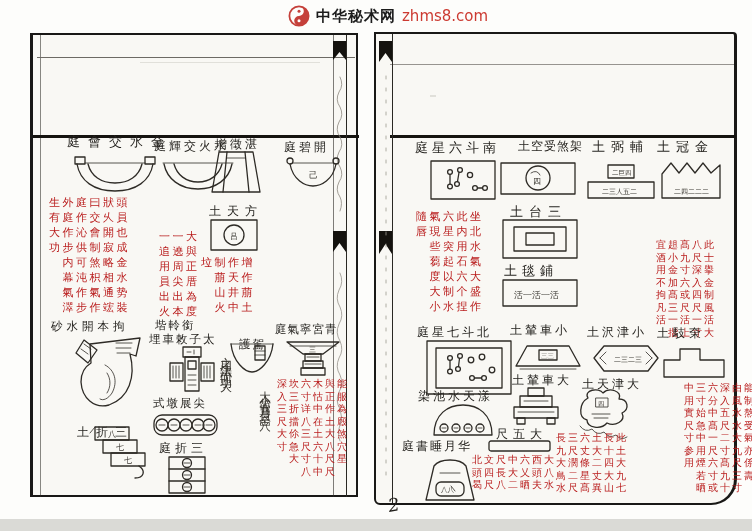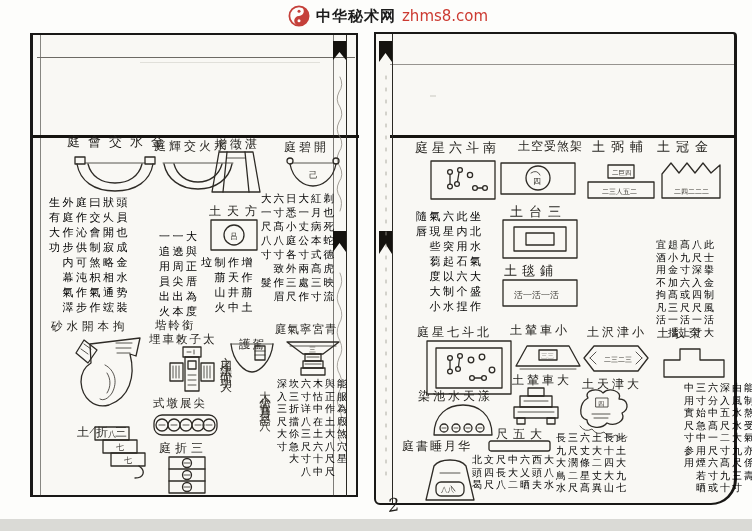--- a/index.html
+++ b/index.html
@@ -14,21 +14,21 @@
   #pageL{left:30px;top:33px;width:328px;height:464px;border-left-width:3px;}
   #pageR{left:374px;top:32px;width:363px;height:473px;border-radius:0 4px 26px 6px;border-right-width:3px;}
   .thinline{position:absolute;background:#6d6a64;height:1px;}
   .heavyline{position:absolute;background:#15130f;height:3px;}
   .vline{position:absolute;background:#2a2823;width:1px;}
   
   .hl{position:absolute;color:#262420;white-space:nowrap;font-size:13px;letter-spacing:8px;}
   .hl.s{font-size:12px;letter-spacing:3px;}
   .hl.t{font-size:11.5px;letter-spacing:2px;}
   
-  .tb{position:absolute;color:#000000;}
+  .tb{position:absolute;color:#b91c1c;}
   .tb .trow{font-size:11px;letter-spacing:2.5px;line-height:15px;white-space:pre;}
   .tb.f10 .trow{font-size:10.5px;letter-spacing:2px;line-height:14px;}
   .tb.f12 .trow{line-height:12.5px;font-size:10px;letter-spacing:2px;}
   .vcol{position:absolute;writing-mode:vertical-rl;color:#35322c;font-size:12px;letter-spacing:4px;white-space:pre;}
   
   .dg{position:absolute;}
   .dg svg{display:block;overflow:visible;}
   .dg path,.dg rect,.dg circle,.dg line,.dg polyline,.dg polygon{fill:none;stroke:#2e2b26;stroke-width:1.3;stroke-linejoin:round;stroke-linecap:round;}
   .dg .fill{fill:#14120e;stroke:none;}
   .dg .fine{stroke-width:.8;}
@@ -148,30 +148,20 @@
         <div class="trow">　火中土</div>
       </div>
     <div class="tb" style="left:126px;top:194px;">
         <div class="trow">一一大</div>
         <div class="trow">追遶與</div>
         <div class="trow">用周正</div>
         <div class="trow">員尖厝</div>
         <div class="trow">出出為</div>
         <div class="trow">火本度</div>
       </div>
-    <div class="tb f10" style="left:228px;top:156px;">
-        <div class="trow">大六日大紅剃</div>
-        <div class="trow">一寸悉一月也</div>
-        <div class="trow">尺髙小丈病死</div>
-        <div class="trow">八八庭公本蛇</div>
-        <div class="trow">寸寸各寸式德</div>
-        <div class="trow">　致外兩髙虎</div>
-        <div class="trow">髮作三處三映</div>
-        <div class="trow">　眉尺作寸流</div>
-      </div>
 
     <div class="hl t" style="left:18px;top:284px;letter-spacing:4px;">砂水開本拘</div>
     <div class="dg" style="left:30px;top:300px;">
       <svg width="84" height="74" viewBox="0 0 84 74">
         <path d="M27,9 L77,3 L73,21 L67,19 C73,42 66,63 46,70 C31,74 19,63 18,47 C18,37 23,31 28,28 Z"></path>
         <path class="fine" d="M53,8 h16 M53,13 h15 M54,18 h13"></path>
         <path d="M21,5 l13,10 l-9,13 l-12,-10 Z"></path>
         <path class="fine" d="M21,9 l7,5 M18,14 l7,5"></path>
         <path class="fine" d="M42,30 C52,35 55,47 49,58 C45,64 40,66 37,64"></path>
         <path class="fine" d="M44,38 C48,44 48,52 44,58"></path>
@@ -402,21 +392,21 @@
     <div class="dg" style="left:136px;top:352px;">
       <svg width="48" height="40" viewBox="0 0 48 40">
         <rect x="16" y="2" width="16" height="8"></rect>
         <rect x="8" y="10" width="32" height="11"></rect>
         <rect x="2" y="21" width="44" height="11"></rect>
         <rect x="5" y="32" width="8" height="6"></rect>
           <rect x="35" y="32" width="8" height="6"></rect>
         <path class="fine" d="M12,15 h24 M6,26 h36"></path>
       </svg>
     </div>
-    <div class="dg" style="left:206px;top:310px;">
+    <div class="dg" style="left:216px;top:310px;">
       <svg width="68" height="29" viewBox="0 0 68 29">
         <path d="M12,2 H56 L66,14 L56,27 H12 L2,14 Z"></path>
         <path class="fine" d="M8,14 L14,8 M8,14 L14,20 M60,14 L54,8 M60,14 L54,20"></path>
         <text x="22" y="18" font-size="7">二三二三</text>
       </svg>
     </div>
     <div class="hl s" style="left:206px;top:342px;">土天津大</div>
     <div class="dg" style="left:284px;top:312px;">
       <svg width="68" height="33" viewBox="0 0 68 33">
         <path d="M4,31 V14 H20 V3 H40 V14 H64 V31 Z"></path>

